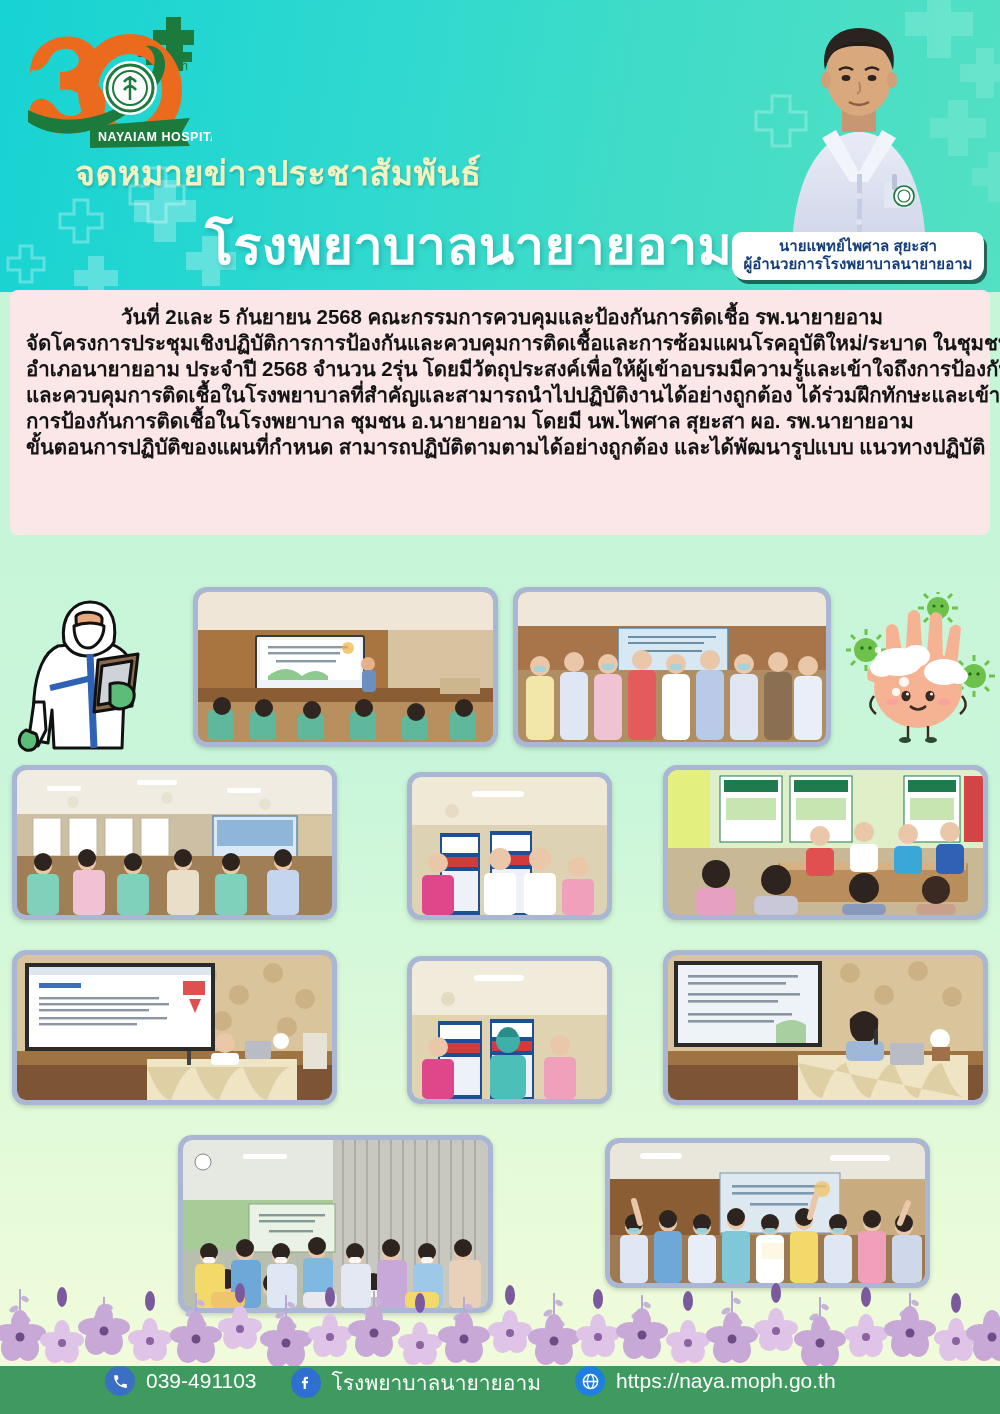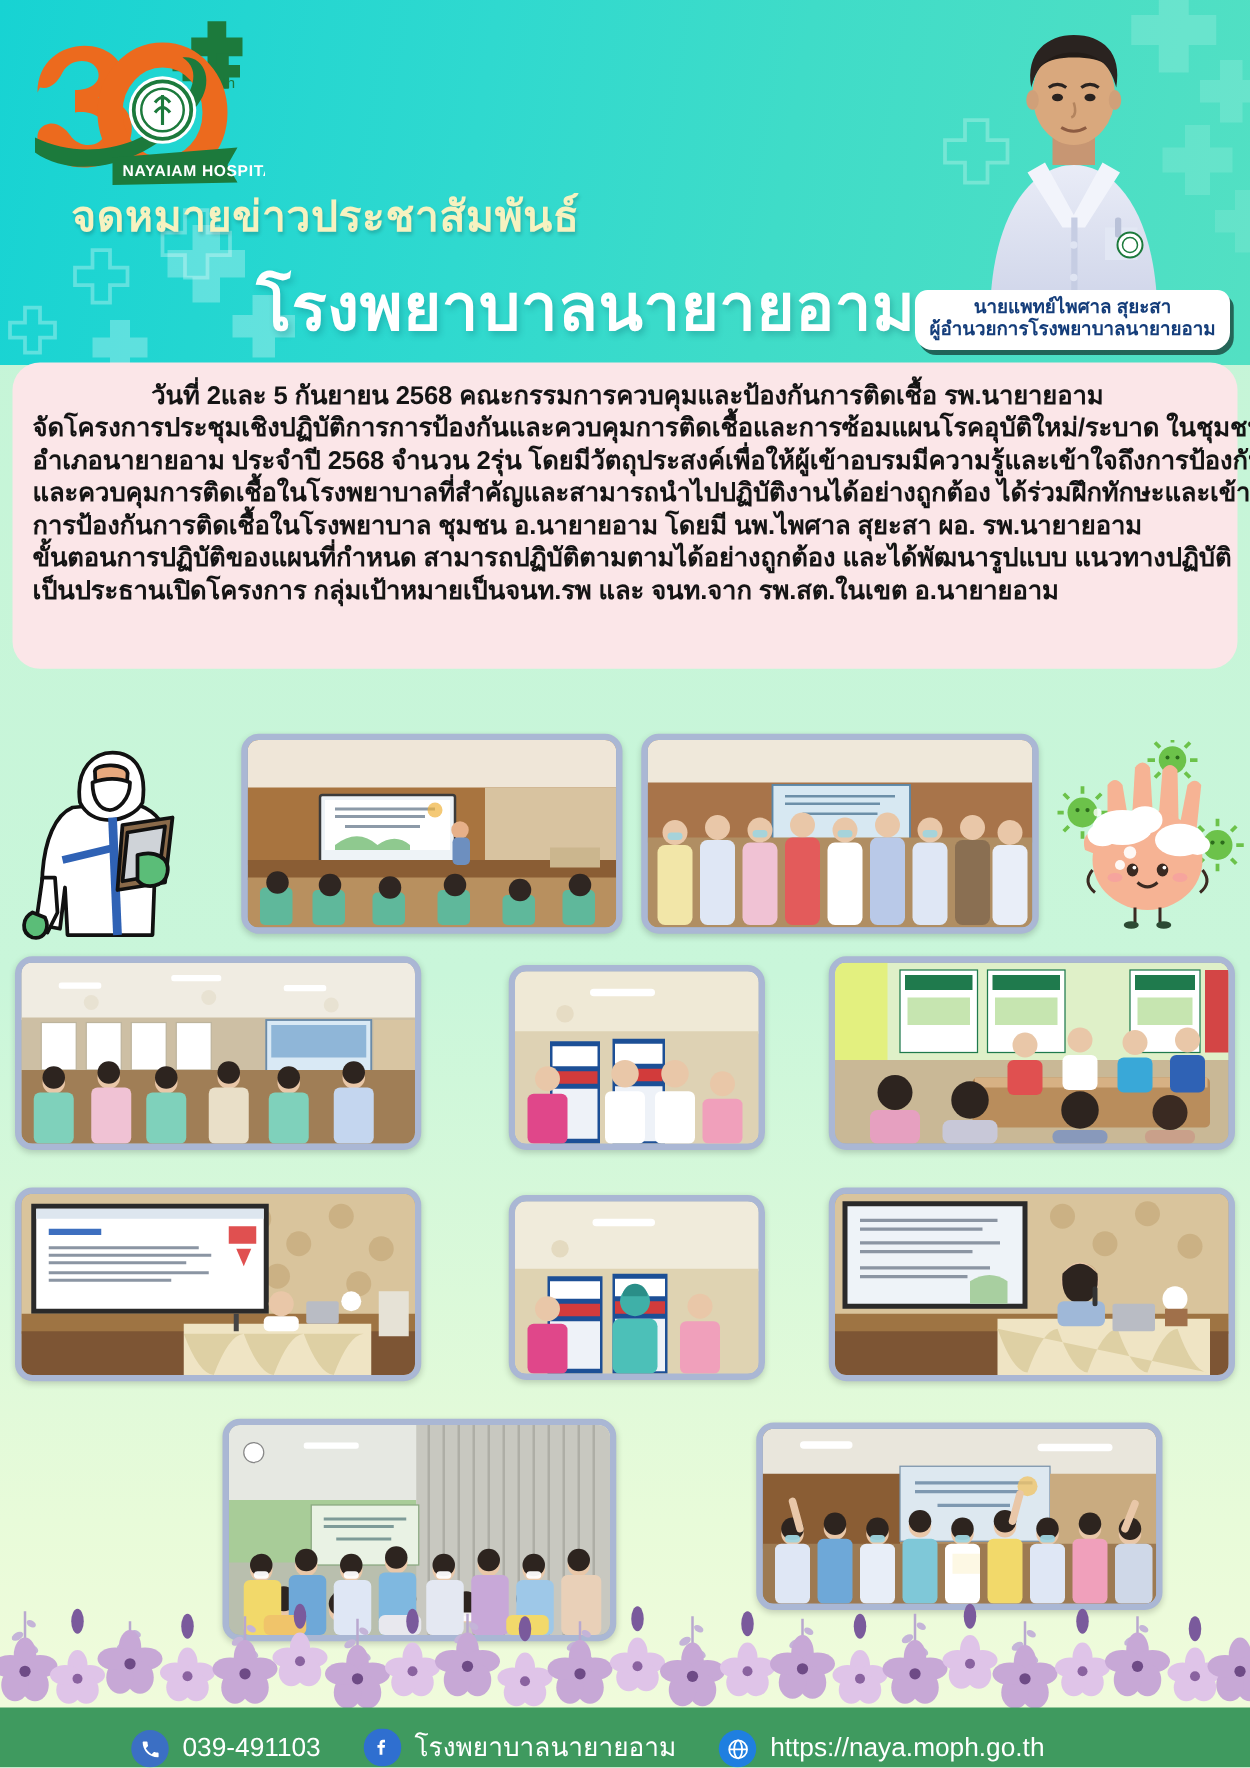--- a/index.html
+++ b/index.html
@@ -25,21 +25,21 @@
     background:linear-gradient(100deg,#17d3d3 0%,#2fd9cf 38%,#3fdcc8 62%,#53e0c3 100%);
     overflow:hidden;
   }
 
   
   #logo { position:absolute; left:12px; top:14px; width:200px; height:145px; }
   #logo svg { display:block; }
 
   
   #kicker {
-    position:absolute; left:57px; top:146px;
+    position:absolute; left:75px; top:146px;
     font-size:34px; font-weight:bold; letter-spacing:.5px;
     color:#f6f2c0;
     text-shadow:1px 2px 3px rgba(0,0,0,.18);
     white-space:nowrap;
   }
   #hosp-name {
     position:absolute; left:205px; top:204px;
     font-size:52px; font-weight:bold; color:#ffffff;
     text-shadow:2px 3px 5px rgba(0,80,90,.25);
     white-space:nowrap;
@@ -64,21 +64,21 @@
     margin-left:46px;
   }
   #doc-caption div {
     color:#143d7a; font-weight:bold; font-size:15px; white-space:nowrap;
   }
 
   
   #article {
     position:absolute; left:10px; top:290px; width:980px; height:245px;
     background:#fbe6e8;
-    border-radius:22px;
+    border-radius:8px;
     padding:14px 16px 12px 16px;
   }
   #article p {
     color:#141414;
     font-size:20.5px;
     line-height:1.27;
     font-weight:bold;
     letter-spacing:-.1px;
     text-align:left;
     white-space:nowrap;
@@ -107,21 +107,21 @@
   
   #floral {
     position:absolute; left:0; bottom:47px; width:1000px; height:140px;
     overflow:hidden;
   }
 
   
   #footer {
     position:absolute; left:0; bottom:0; width:1000px; height:48px;
     background:#3f9a5f;
-    display:flex; align-items:flex-end;
+    display:flex; align-items:flex-start;
   }
   .fitem { display:flex; align-items:center; margin-left:34px; }
   .fitem:first-child { margin-left:105px; }
   .fic {
     width:30px; height:30px; border-radius:50%;
     background:#3b6fc4;
     display:flex; align-items:center; justify-content:center;
     margin-right:11px; flex:0 0 auto;
     color:#fff;
   }
@@ -236,21 +236,20 @@
     </div>
   </div>
 
   <div id="article">
     <p class="first">วันที่ 2และ 5 กันยายน 2568 คณะกรรมการควบคุมและป้องกันการติดเชื้อ รพ.นายายอาม</p>
     <p>จัดโครงการประชุมเชิงปฏิบัติการการป้องกันและควบคุมการติดเชื้อและการซ้อมแผนโรคอุบัติใหม่/ระบาด ในชุมชน</p>
     <p>อำเภอนายายอาม ประจำปี 2568 จำนวน 2รุ่น โดยมีวัตถุประสงค์เพื่อให้ผู้เข้าอบรมมีความรู้และเข้าใจถึงการป้องกัน</p>
     <p>และควบคุมการติดเชื้อในโรงพยาบาลที่สำคัญและสามารถนำไปปฏิบัติงานได้อย่างถูกต้อง ได้ร่วมฝึกทักษะและเข้าใจ</p>
     <p>การป้องกันการติดเชื้อในโรงพยาบาล ชุมชน อ.นายายอาม โดยมี นพ.ไพศาล สุยะสา ผอ. รพ.นายายอาม</p>
     <p>ขั้นตอนการปฏิบัติของแผนที่กำหนด สามารถปฏิบัติตามตามได้อย่างถูกต้อง และได้พัฒนารูปแบบ แนวทางปฏิบัติ</p>
-    <p>เป็นประธานเปิดโครงการ กลุ่มเป้าหมายเป็นจนท.รพ และ จนท.จาก รพ.สต.ในเขต อ.นายายอาม</p>
   </div>
 
   <div id="ppe-figure">
     <svg width="152" height="155" viewBox="0 0 152 155">
       <g stroke="#111" stroke-width="3" stroke-linejoin="round">
 
         <path d="M44 48 C30 54, 22 74, 20 100 L18 142 L34 145 L38 112 L40 150 L108 150 L110 96
                  C118 92, 122 76, 116 62 C110 50, 96 44, 86 44 Z" fill="#ffffff"></path>
 
         <path d="M50 44 C46 16, 62 4, 76 4 C92 4, 104 16, 100 44 C96 52, 84 58, 74 58 C62 58, 54 52, 50 44 Z" fill="#ffffff"></path>

